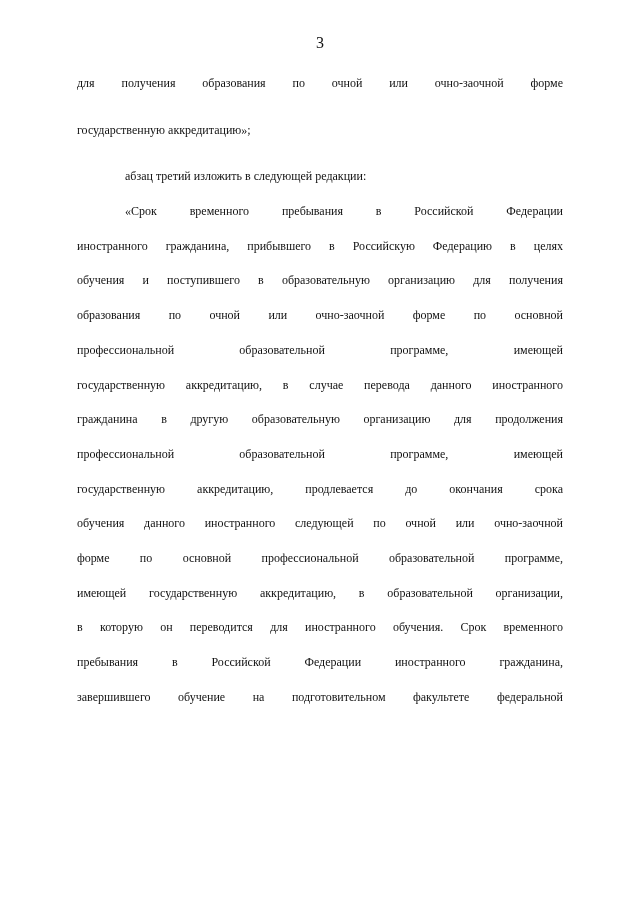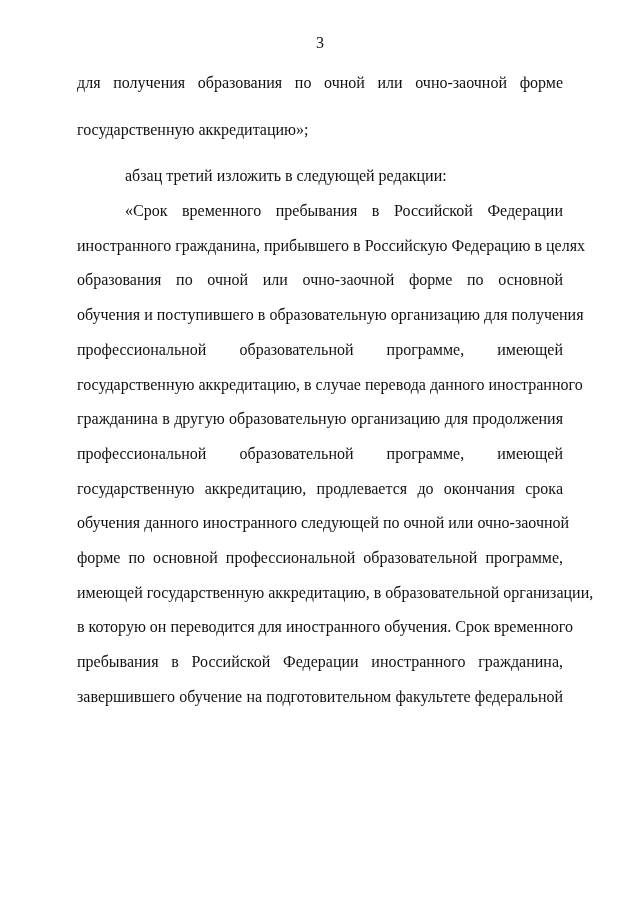--- a/index.html
+++ b/index.html
@@ -8,21 +8,21 @@
     position: absolute; left: 0; top: 0; width: 640px; height: 905px;
     background: #ffffff; color: #111111;
     font-family: "Liberation Serif", "DejaVu Serif", serif;
   }
   .page-number {
     position: absolute; top: 33px; left: 0; width: 640px;
     text-align: center; font-size: 16px; line-height: 20px;
   }
   .body-text {
     position: absolute; left: 77px; top: 66px; width: 486px;
-    font-size: 16px; line-height: 34.7px;
+    font-size: 12px; line-height: 34.7px;
   }
   .line {
     display: block; height: 34.7px; white-space: nowrap;
     text-align: justify; text-align-last: justify;
   }
   .line.last { text-align-last: left; margin-top: 12px; }
   .line.indent { padding-left: 48px; }
 </style>
 </head>
 <body>
@@ -37,22 +37,22 @@
       <span class="line last">государственную аккредитацию»;</span>
     </div>
 
     <div>
       <span class="line last indent">абзац третий изложить в следующей редакции:</span>
     </div>
 
     <div>
       <span class="line indent">«Срок временного пребывания в Российской Федерации</span>
       <span class="line">иностранного гражданина, прибывшего в Российскую Федерацию в целях</span>
+      <span class="line">обучения и поступившего в образовательную организацию для получения</span>
       <span class="line">образования по очной или очно-заочной форме по основной</span>
-      <span class="line">обучения и поступившего в образовательную организацию для получения</span>
       <span class="line">профессиональной образовательной программе, имеющей</span>
       <span class="line">государственную аккредитацию, в случае перевода данного иностранного</span>
       <span class="line">гражданина в другую образовательную организацию для продолжения</span>
       <span class="line">профессиональной образовательной программе, имеющей</span>
       <span class="line">государственную аккредитацию, продлевается до окончания срока</span>
       <span class="line">обучения данного иностранного следующей по очной или очно-заочной</span>
       <span class="line">форме по основной профессиональной образовательной программе,</span>
       <span class="line">имеющей государственную аккредитацию, в образовательной организации,</span>
       <span class="line">в которую он переводится для иностранного обучения. Срок временного</span>
       <span class="line">пребывания в Российской Федерации иностранного гражданина,</span>

